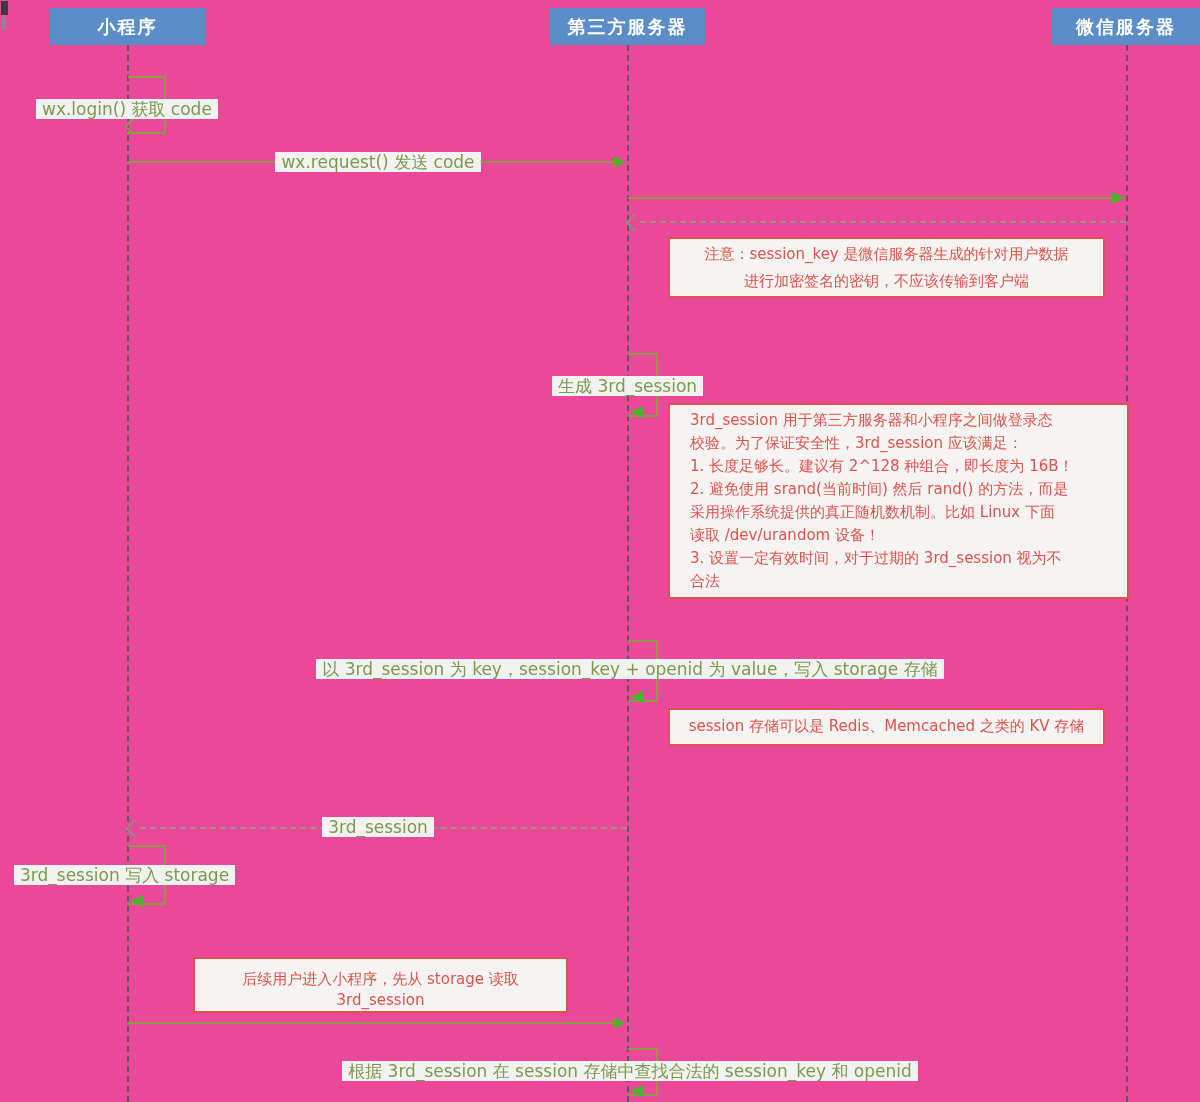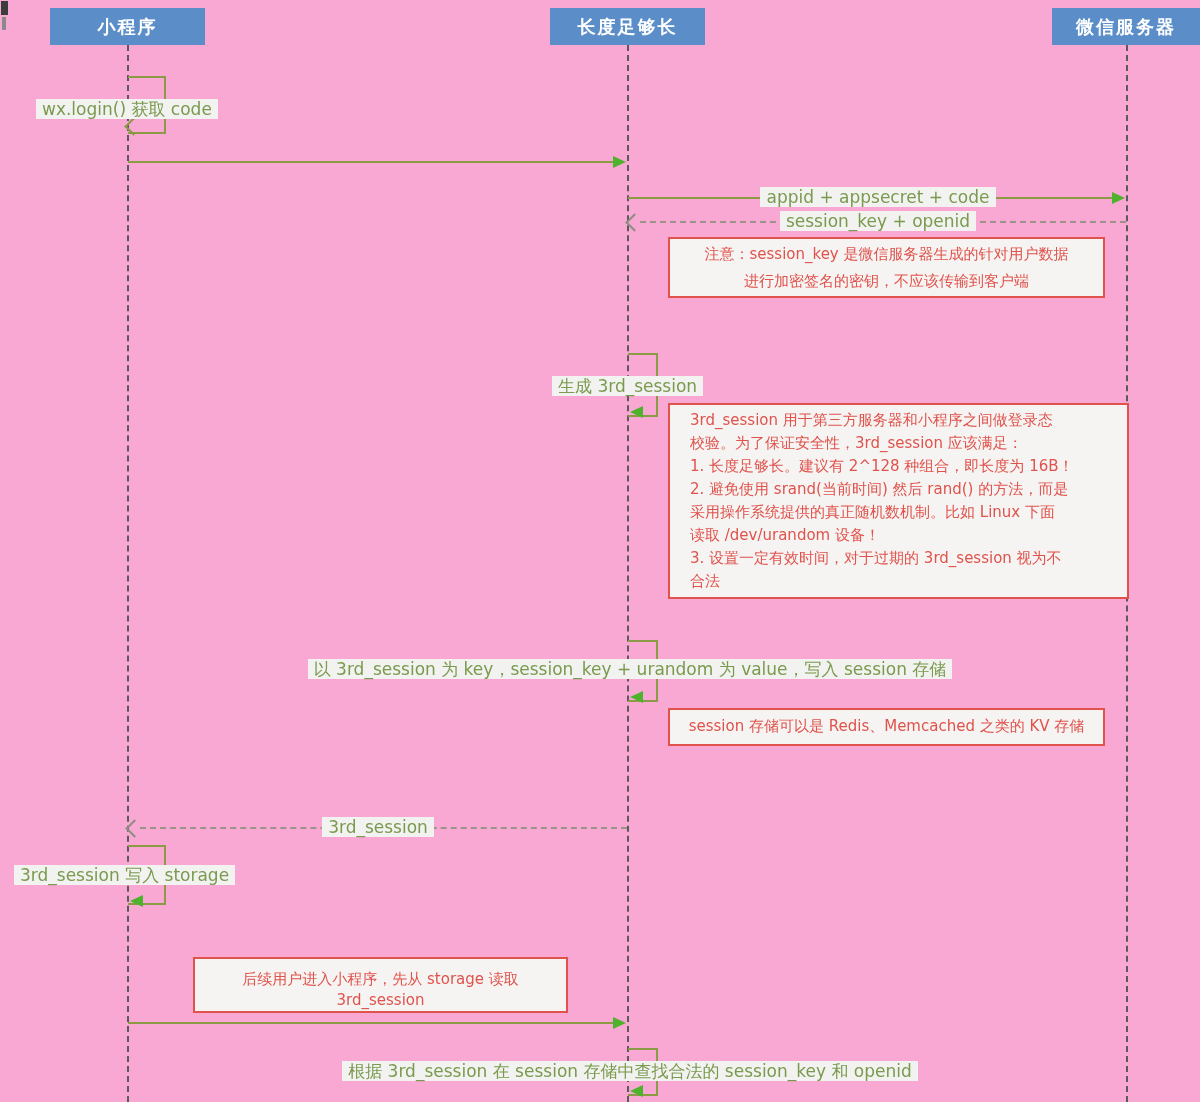--- a/index.html
+++ b/index.html
@@ -1,18 +1,18 @@
 <!DOCTYPE html>
 <html><head>
 <meta charset="utf-8">
 <style>
   html,body { margin:0; padding:0; background:#fff; }
   .diagram {
     position:relative; width:1200px; height:1102px;
-    background:#f9a8d4; overflow:hidden;
+    background:#ec4899; overflow:hidden;
     font-family:"DejaVu Sans","Liberation Sans",sans-serif;
   }
   .artifact { position:absolute; background:#3c3c3c; }
   .actor {
     position:absolute; top:8px; height:37px; background:#5b8ec8;
     color:#ffffff; font-weight:bold; font-size:18px; text-align:center;
     line-height:37px; letter-spacing:2px;
   }
   .lifeline {
     position:absolute; top:45px; height:1057px; width:0;
@@ -51,46 +51,43 @@
   <div class="artifact" style="left:2px; top:17px; width:4px; height:13px; background:#8a8a8a;"></div>
 
   <div class="lifeline" style="left:127px;"></div>
   <div class="lifeline" style="left:627px;"></div>
   <div class="lifeline" style="left:1126px;"></div>
 
   <div class="actor" style="left:50px; width:155px;">
     <span style="background:transparent; padding:0;">小程序</span>
   </div>
   <div class="actor" style="left:550px; width:155px;">
-    <span style="background:transparent; padding:0;">长度足够长</span>
+    <span style="background:transparent; padding:0;">第三方服务器</span>
   </div>
   <div class="actor" style="left:1052px; width:148px;">
     <span style="background:transparent; padding:0;">微信服务器</span>
   </div>
 
   <div class="bracket" style="left:128px; top:76px; width:36px; height:54px;"></div>
   <div class="open-arrow" style="left:127px; top:120px;"></div>
   <div class="msg-label" style="left:36px; top:98px;">
     <span>wx.login() 获取 code</span>
   </div>
 
   <div class="hline" style="left:128px; top:161px; width:486px;"></div>
   <div class="tri right" style="left:613px; top:156px;"></div>
+  <div class="msg-label center" style="left:128px; width:500px; top:151px;">
+    <span>wx.request() 发送 code</span>
+  </div>
 
   <div class="hline" style="left:628px; top:197px; width:486px;"></div>
   <div class="tri right" style="left:1112px; top:192px;"></div>
-  <div class="msg-label center" style="left:628px; width:500px; top:187px;">
-    <span>appid + appsecret + code</span>
-  </div>
 
   <div class="hline dashed" style="left:640px; top:221px; width:486px;"></div>
   <div class="open-arrow gray" style="left:628px; top:216px;"></div>
-  <div class="msg-label center" style="left:628px; width:500px; top:211px;">
-    <span>session_key + openid</span>
-  </div>
 
   <div class="note centered" style="left:668px; top:237px; width:433px; height:55px; line-height:27px; padding-top:2px;">注意：session_key 是微信服务器生成的针对用户数据
 进行加密签名的密钥，不应该传输到客户端</div>
 
   <div class="bracket" style="left:628px; top:353px; width:28px; height:60px;"></div>
   <div class="tri left" style="left:630px; top:406px;"></div>
   <div class="msg-label" style="left:552px; top:375px;">
     <span>生成 3rd_session</span>
   </div>
 
@@ -99,21 +96,21 @@
 1. 长度足够长。建议有 2^128 种组合，即长度为 16B！
 2. 避免使用 srand(当前时间) 然后 rand() 的方法，而是
 采用操作系统提供的真正随机数机制。比如 Linux 下面
 读取 /dev/urandom 设备！
 3. 设置一定有效时间，对于过期的 3rd_session 视为不
 合法</div>
 
   <div class="bracket" style="left:628px; top:640px; width:28px; height:58px;"></div>
   <div class="tri left" style="left:630px; top:691px;"></div>
   <div class="msg-label center" style="left:225px; width:810px; top:658px;">
-    <span>以 3rd_session 为 key，session_key + urandom 为 value，写入 session 存储</span>
+    <span>以 3rd_session 为 key，session_key + openid 为 value，写入 storage 存储</span>
   </div>
 
   <div class="note centered" style="left:668px; top:708px; width:433px; height:34px; line-height:33px;">session 存储可以是 Redis、Memcached 之类的 KV 存储</div>
 
   <div class="hline dashed" style="left:140px; top:827px; width:487px;"></div>
   <div class="open-arrow gray" style="left:128px; top:822px;"></div>
   <div class="msg-label center" style="left:128px; width:500px; top:817px;">
     <span>3rd_session</span>
   </div>
 

